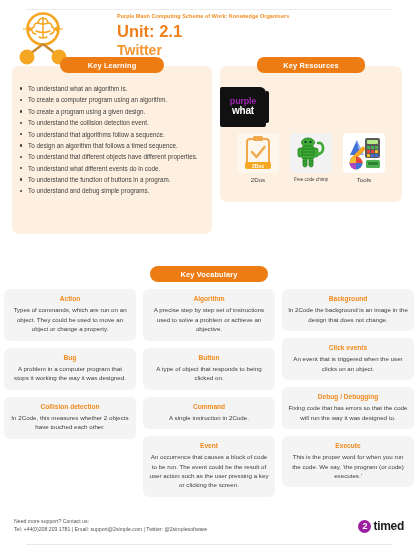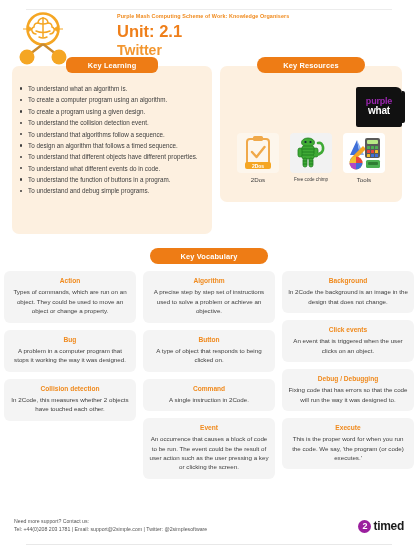--- a/index.html
+++ b/index.html
@@ -94,22 +94,22 @@
   .panel-resources { width: 182px; min-height: 136px; }
 
   .pill-wrap {
     position: absolute;
     top: -9px;
     left: 0;
     right: 0;
     display: flex;
     justify-content: center;
   }
-  .panel-learning .pill { width: 92px; border-radius: 6px; }
-  .panel-resources .pill { width: 108px; }
+  .panel-learning .pill { width: 104px; }
+  .panel-resources .pill { width: 108px; border-radius: 7px; }
 
   ul.learning-list {
     list-style: none;
     padding: 2px 8px 0 16px;
     margin: 0;
   }
   ul.learning-list li {
     position: relative;
     font-size: 6.3px;
     line-height: 1.62;
@@ -124,21 +124,21 @@
     top: 3.4px;
     width: 2.4px;
     height: 2.4px;
     border-radius: 50%;
     background: #3d3d3d;
   }
 
   
   .pm-logo-wrap {
     display: flex;
-    justify-content: flex-end;
+    justify-content: flex-start;
     margin-top: 5px;
     margin-bottom: 6px;
   }
   .pm-logo {
     width: 46px;
     height: 40px;
     background: #111111;
     border-radius: 2px 6px 2px 2px;
     position: relative;
     display: flex;
@@ -201,21 +201,21 @@
     font-size: 6.2px;
     color: #3d3d3d;
     margin-top: 3.5px;
     text-align: center;
     line-height: 1.1;
   }
   .res-label.small { font-size: 4.6px; }
 
   
   .vocab-section {
-    margin-top: 14px;
+    margin-top: 32px;
     padding: 0 4px;
     position: relative;
   }
   .vocab-pill-wrap {
     display: flex;
     justify-content: center;
     margin-bottom: 7px;
   }
   .vocab-pill-wrap .pill { width: 118px; }
 

